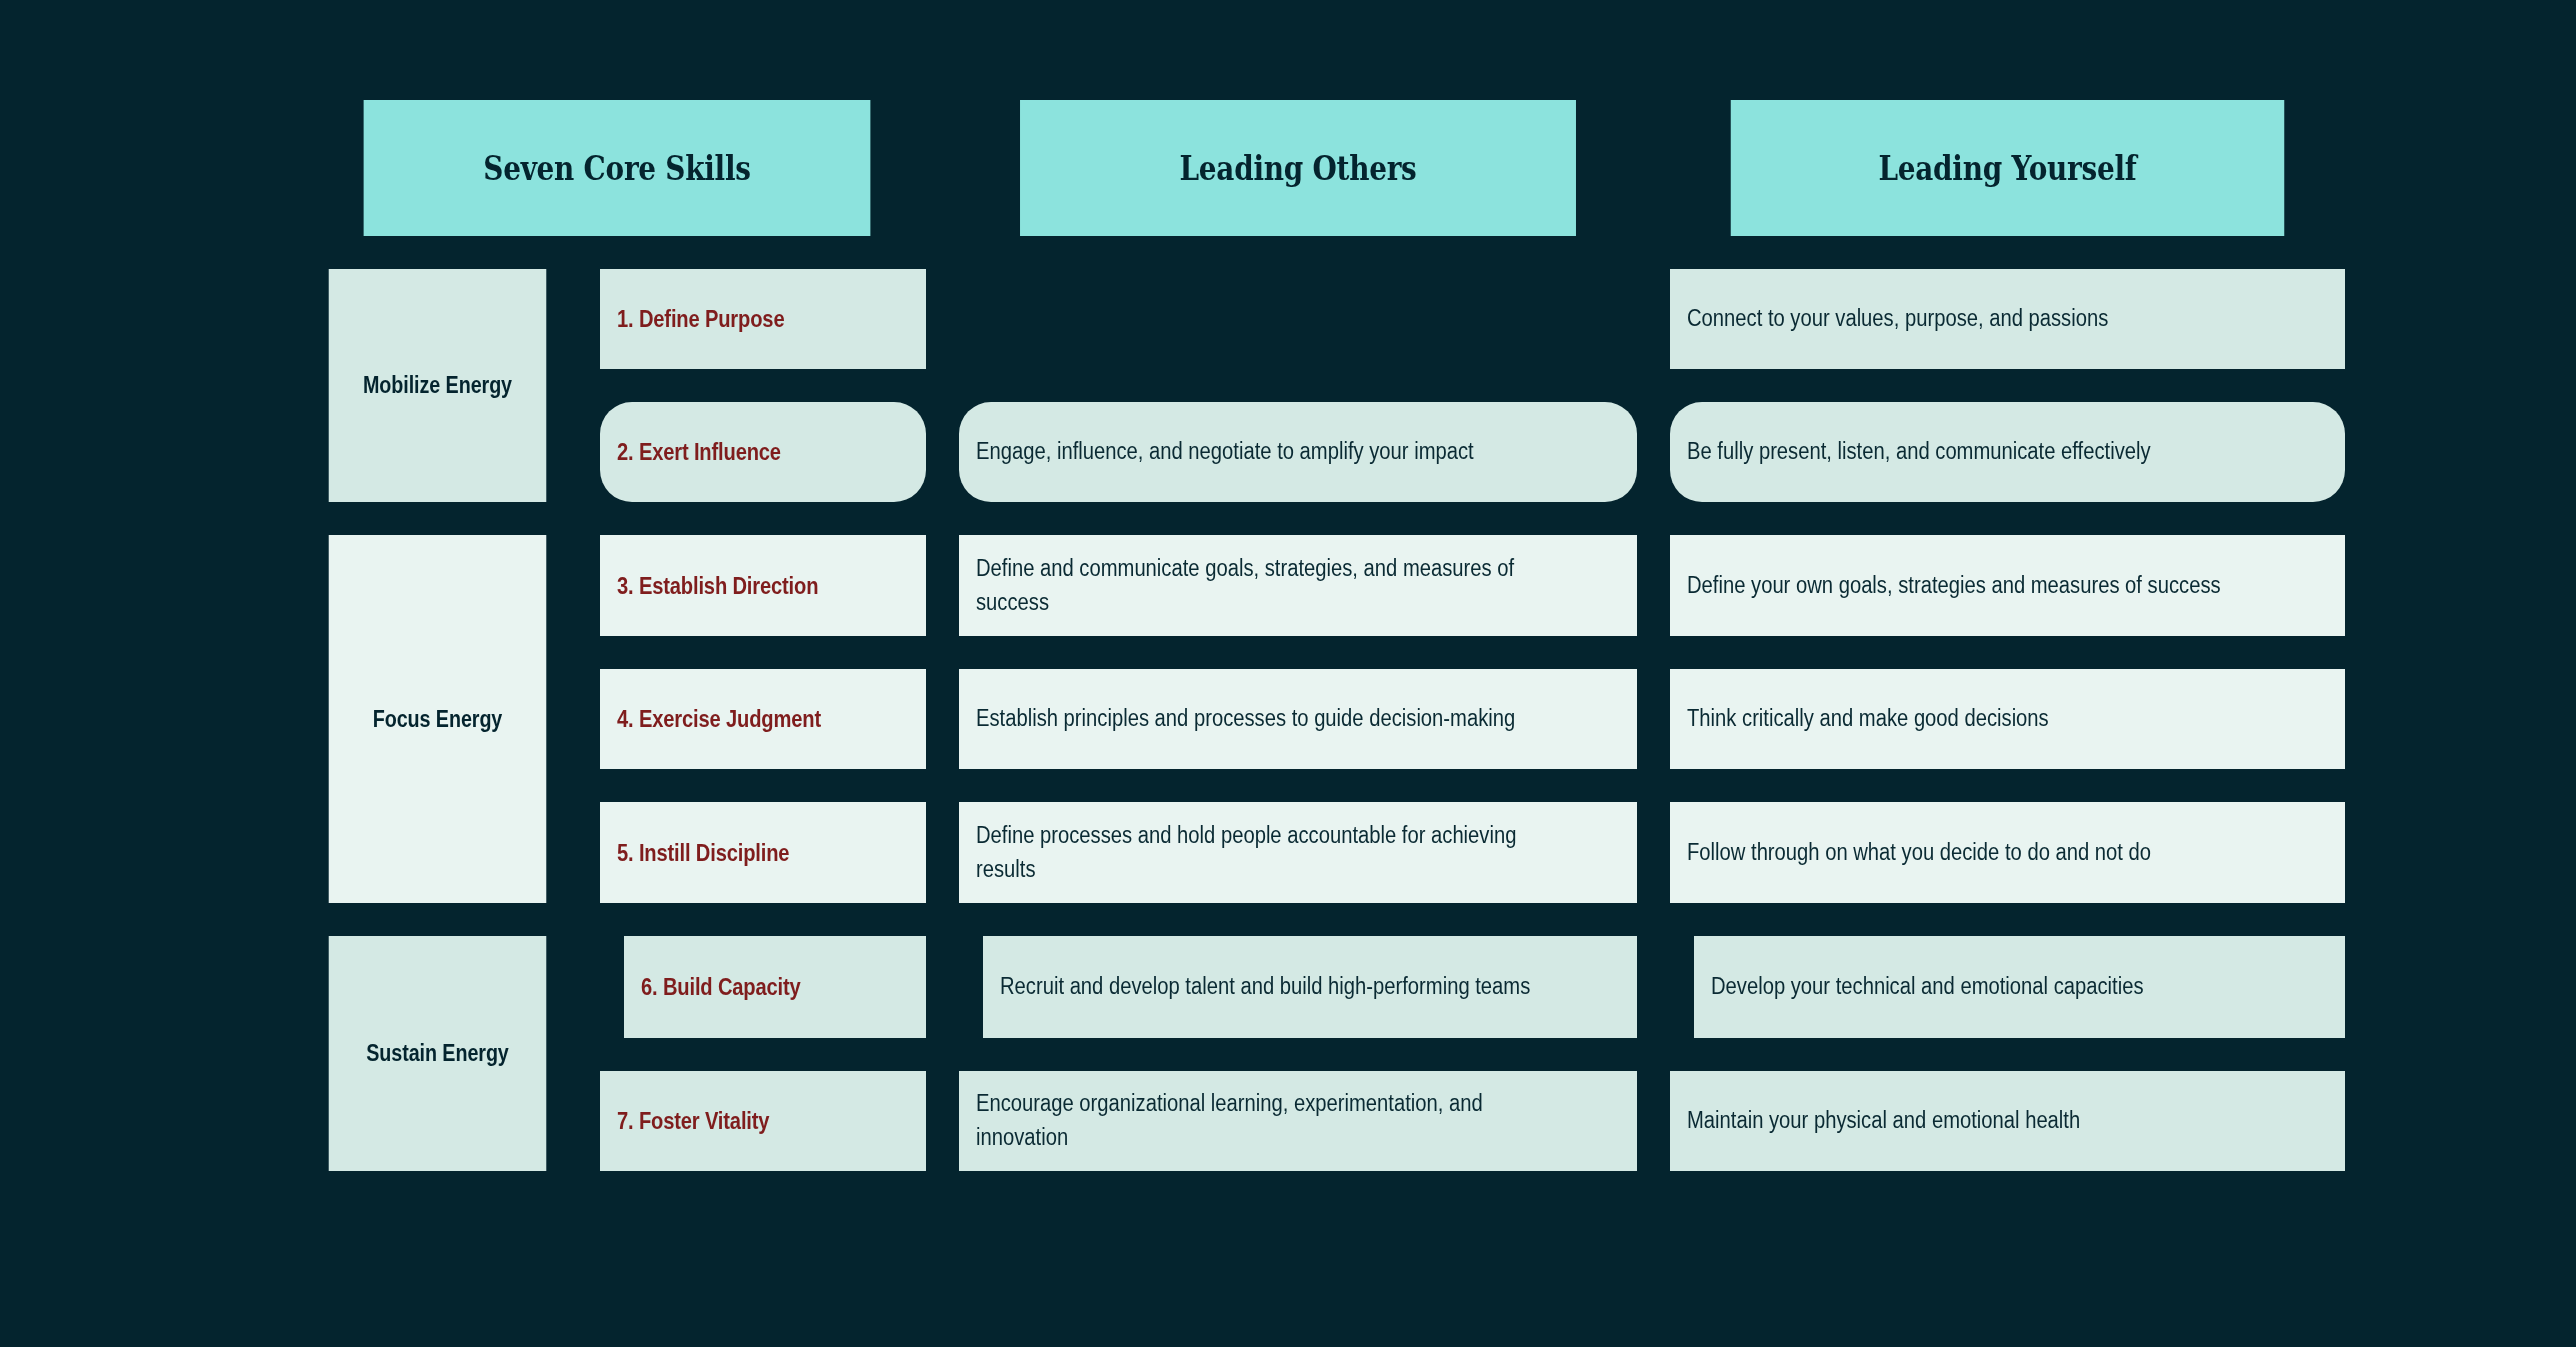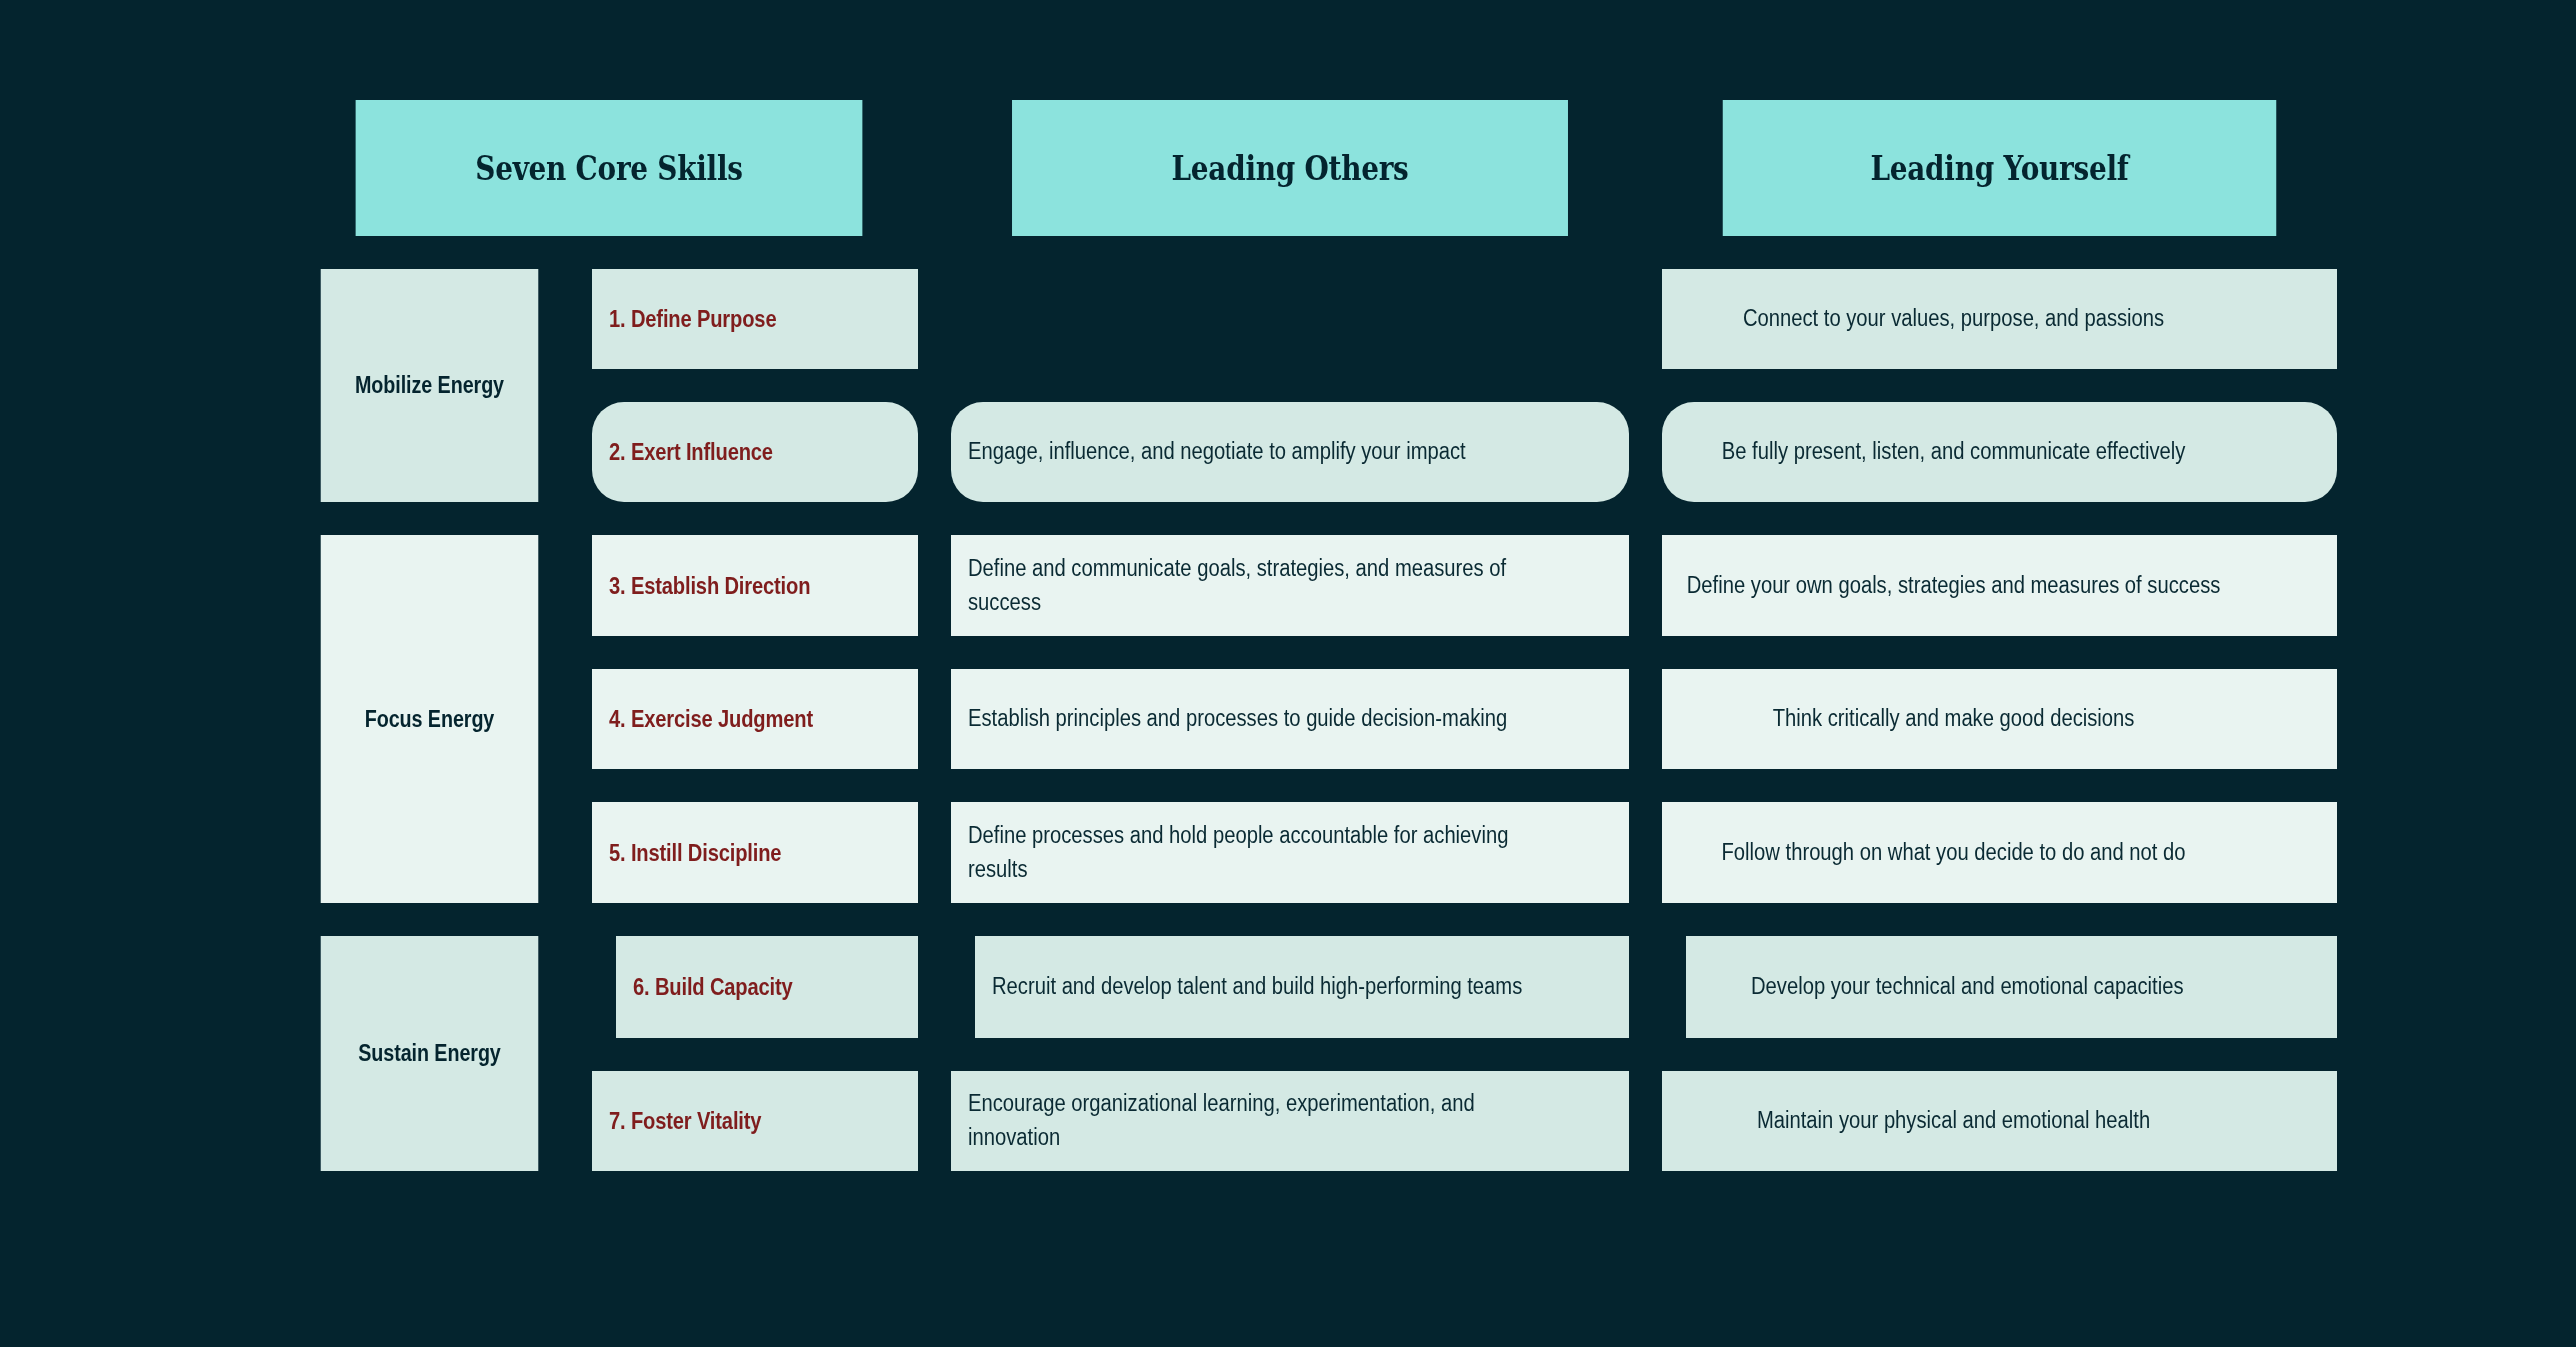--- a/index.html
+++ b/index.html
@@ -19,21 +19,21 @@
   #canvas {
     position: relative;
     width: 2576px;
     height: 1348px;
     background: #04242e;
   }
 
   
   .matrix {
     position: absolute;
-    left: 300px;
+    left: 308px;
     top: 100px;
     width: 1974px;
     height: 1140px;
     display: grid;
     grid-template-columns: 259px 326px 678px 675px;
     grid-template-rows: 136px 100px 100px 101px 100px 101px 102px 100px;
     column-gap: 12.6px;
     row-gap: 8px;
     box-sizing: border-box;
     gap: 33px;
@@ -106,21 +106,21 @@
     padding: 0 19.5px 0 17px;
     box-sizing: border-box;
   }
   .desc > span {
     display: inline-block;
     transform: scaleX(0.86);
     transform-origin: left center;
     width: 116%;
   }
   .col-others { grid-column: 3; }
-  .col-self   { grid-column: 4; text-align: center; }
+  .col-self   { grid-column: 4; }
 
   
   .tone-a { background: #d4e9e4; }
   .tone-b { background: #e9f4f1; }
 
   
   .r2 { grid-row: 2; } .r3 { grid-row: 3; border-radius: 32px; } .r4 { grid-row: 4; }
   .r5 { grid-row: 5; } .r6 { grid-row: 6; } .r7 { grid-row: 7; margin-left: 24px; }
   .r8 { grid-row: 8; }
 </style>

